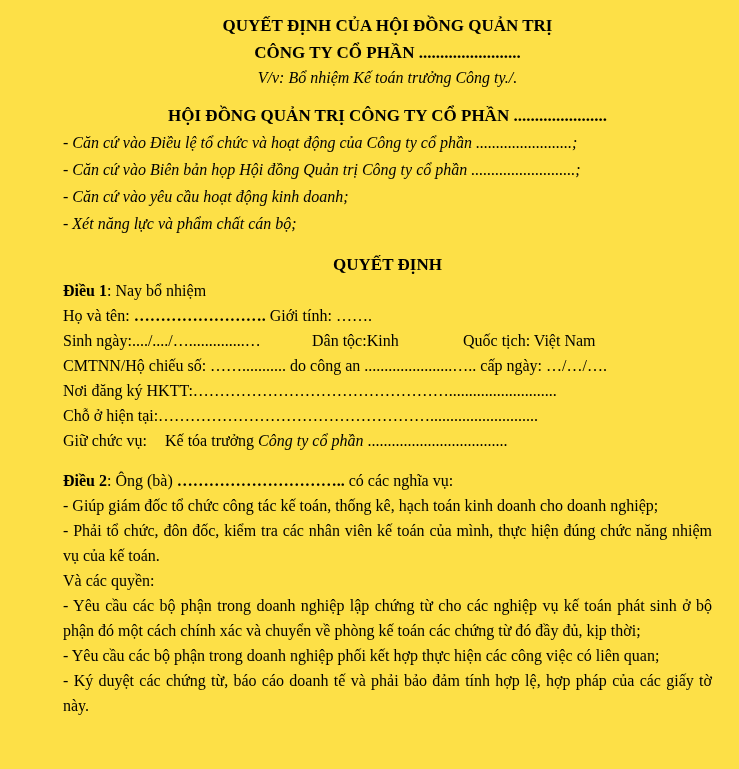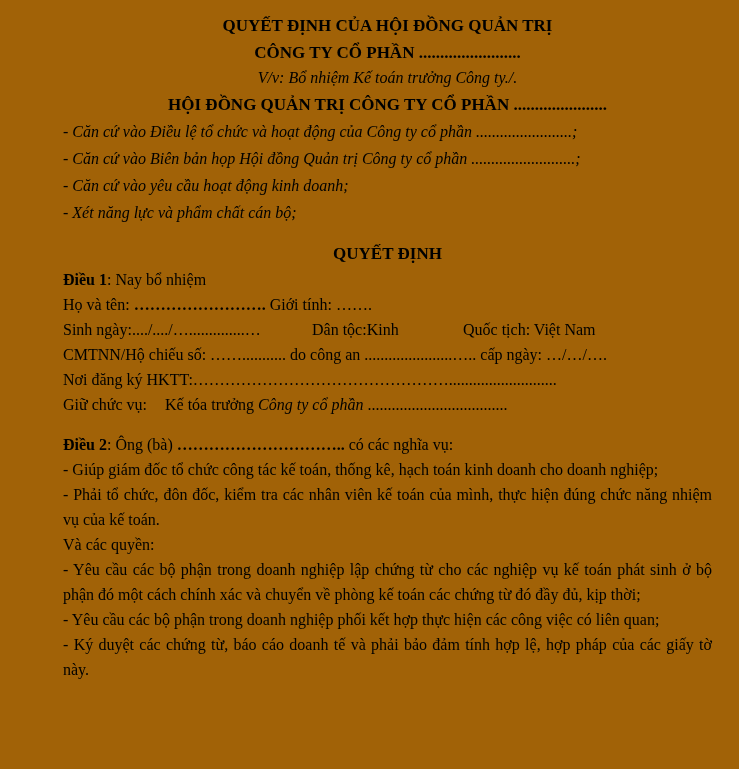--- a/index.html
+++ b/index.html
@@ -13,21 +13,21 @@
     overflow: hidden;
     font-family: "Liberation Serif", "DejaVu Serif", serif;
     font-size: 16px;
     color: #000000;
   }
   .page {
     box-sizing: border-box;
     width: 739px;
     height: 769px;
     padding: 12px 27px 0 63px;
-    background: #a16207;
+    background: #fde047;
   }
   .bold { font-weight: bold; }
   .italic { font-style: italic; }
 
   .doc-title {
     text-align: center;
     font-weight: bold;
     font-size: 17px;
     line-height: 27px;
   }
@@ -35,21 +35,21 @@
     text-align: center;
     font-style: italic;
     font-size: 16px;
     line-height: 24px;
   }
   .board-heading {
     text-align: center;
     font-weight: bold;
     font-size: 17px;
     line-height: 27px;
-    margin-top: 1px;
+    margin-top: 12px;
   }
   .recital {
     font-style: italic;
     line-height: 27px;
     font-family: Liberation Serif, serif;
   }
   .decision-heading {
     text-align: center;
     font-weight: bold;
     font-size: 17px;
@@ -92,20 +92,21 @@
       <span class="bold">Điều 1</span><span>: Nay bổ nhiệm</span>
     </div>
     <div class="row">
       <span>Họ và tên: </span><span class="bold">…………………….</span><span> Giới tính: …….</span>
     </div>
     <div class="row">
       <span class="col-a">Sinh ngày:..../..../…..............…</span><span class="col-b">Dân tộc:Kinh</span><span>Quốc tịch: Việt Nam</span>
     </div>
     <div class="row">CMTNN/Hộ chiếu số: ……........... do công an ......................….. cấp ngày: …/…/….</div>
     <div class="row">Nơi đăng ký HKTT:…………………………………………...........................</div>
+    <div class="row">Chỗ ở hiện tại:……………………………………………...........................</div>
     <div class="row">
       <span>Giữ chức vụ:</span><span class="tab-gap"></span><span>Kế tóa trưởng </span><span class="italic">Công ty cổ phần </span><span>...................................</span>
     </div>
   </div>
 
   <div class="article2">
     <div class="row">
       <span class="bold">Điều 2</span><span>: Ông (bà) </span><span class="bold">…………………………..</span><span> có các nghĩa vụ:</span>
     </div>
     <div class="para">- Giúp giám đốc tổ chức công tác kế toán, thống kê, hạch toán kinh doanh cho doanh nghiệp;</div>

